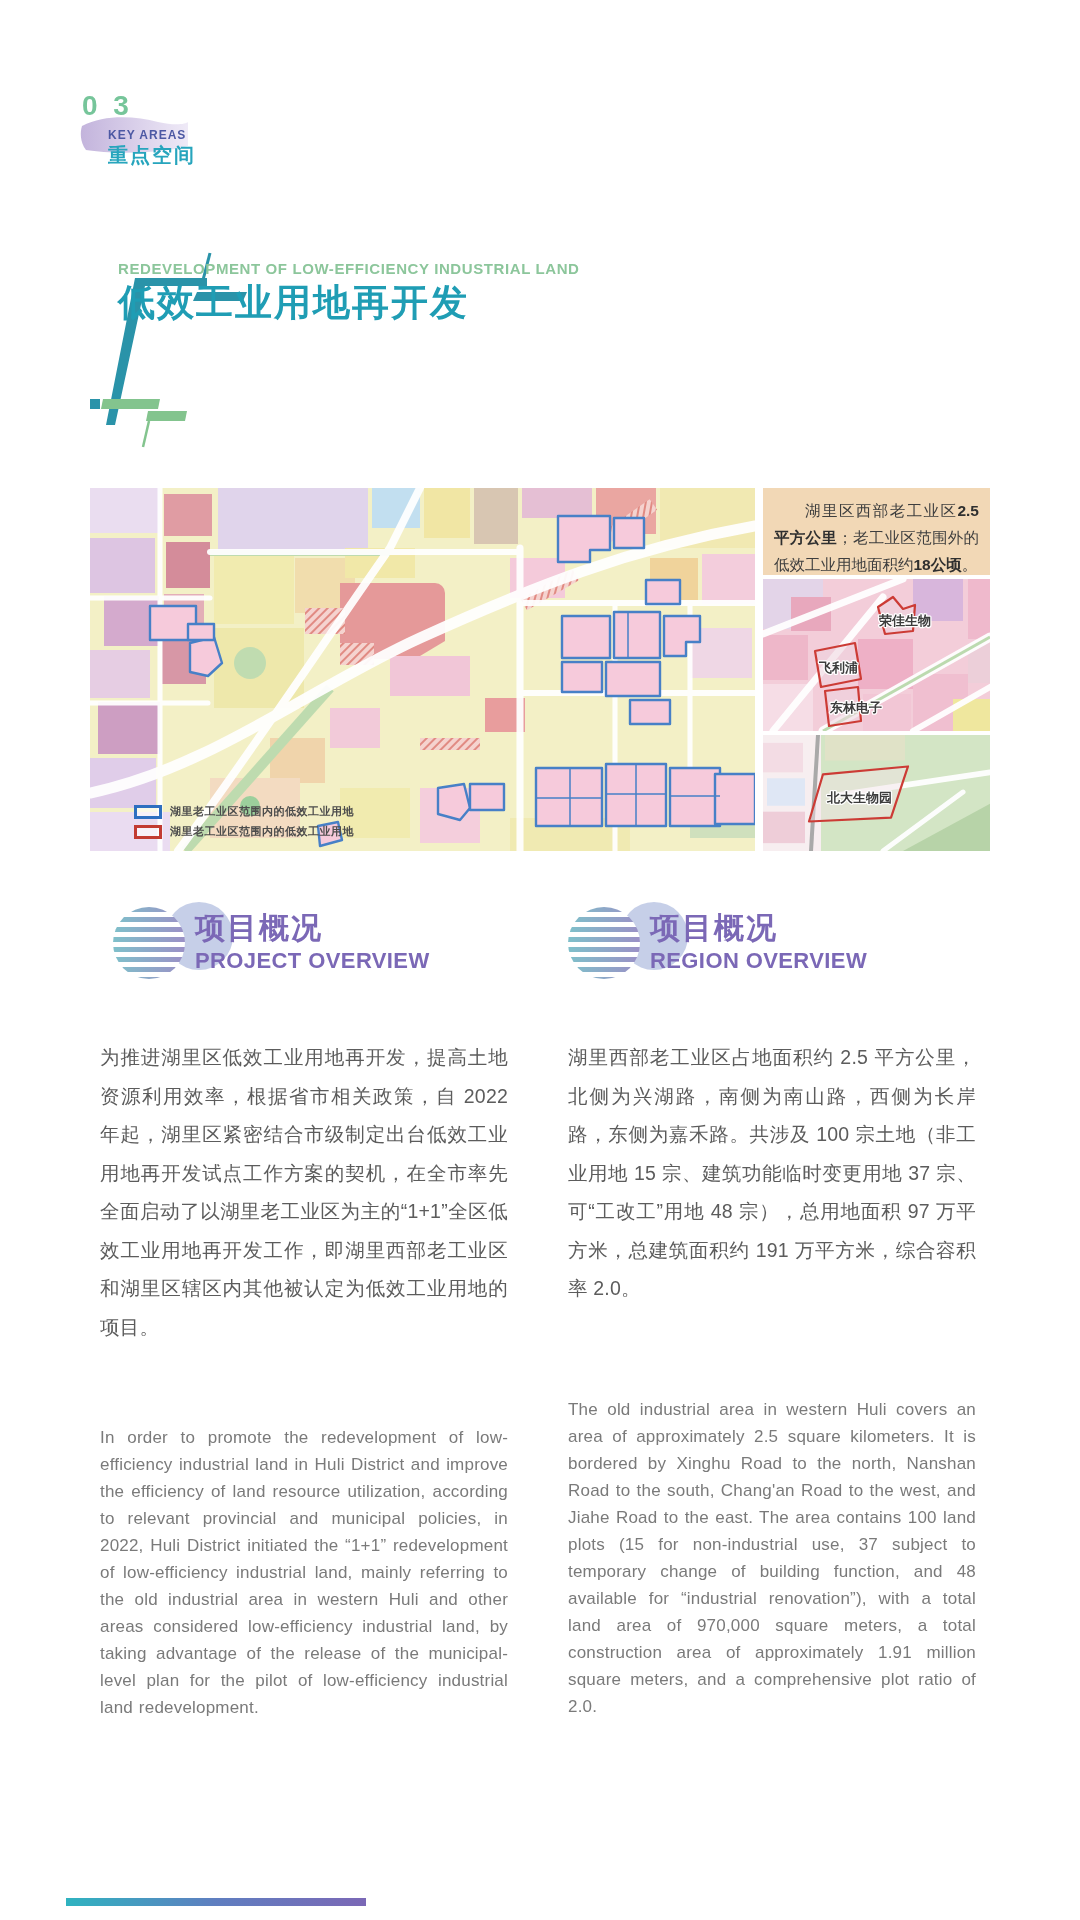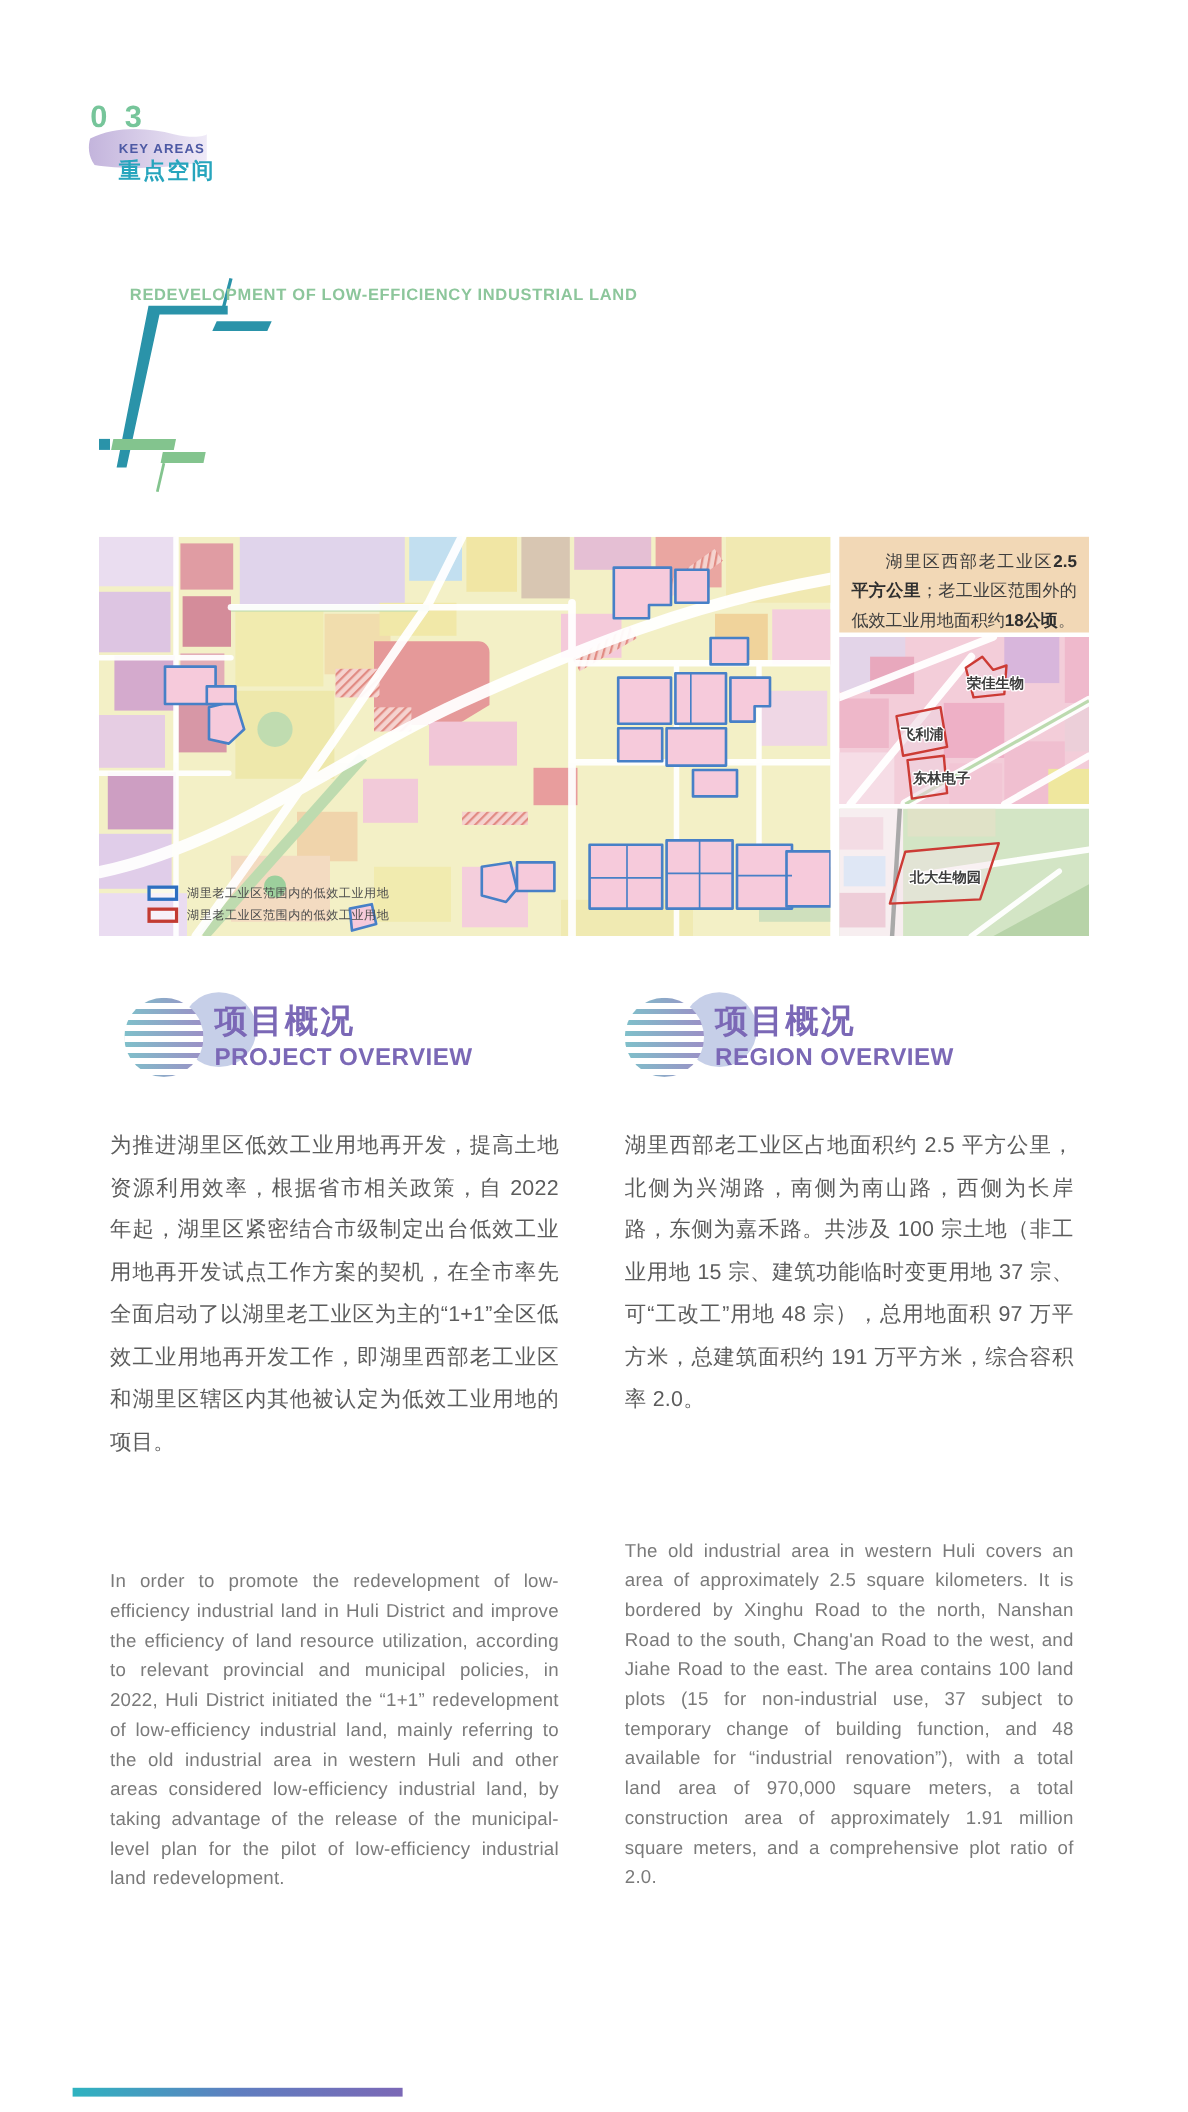--- a/index.html
+++ b/index.html
@@ -25,21 +25,21 @@
                 color:#1f9db4;letter-spacing:2px;}
 
   
   .figure{position:absolute;left:90px;top:488px;width:900px;height:363px;}
   .mainmap{position:absolute;left:0;top:0;width:665px;height:363px;}
   .legend{position:absolute;left:44px;bottom:12px;}
   .lrow{display:flex;align-items:center;gap:8px;margin-top:5px;}
   .sw{width:28px;height:14px;box-sizing:border-box;background:rgba(255,255,255,.6);display:inline-block;}
   .sw-in{border:3px solid #2e6fc0;}
   .sw-out{border:3px solid #c23b32;}
-  .ltext{font-size:11px;color:#4c4c4c;letter-spacing:.5px;font-weight:400;}
+  .ltext{font-size:11px;color:#4c4c4c;letter-spacing:.5px;font-weight:700;}
   .panel{position:absolute;left:673px;top:0;width:227px;height:305px;}
   .callout{position:absolute;left:0;top:0;width:227px;height:87px;background:#f2d8b6;
            box-sizing:border-box;padding:9px 11px;font-size:15.5px;line-height:27px;
            color:#3e3e3e;text-indent:2em;text-align:justify;}
   .callout b{font-weight:800;color:#2f2f2f;}
   .mm{position:absolute;left:0;width:227px;}
   .mm1{top:91px;height:152px;}
   .mm2{top:247px;height:116px;}
   .mm svg,.mainmap svg{display:block;width:100%;height:100%;}
   .map-label{font-size:13px;font-weight:700;fill:#3c3c3c;paint-order:stroke;stroke:#ffffff;
@@ -51,21 +51,21 @@
        background:#bcc7e4;opacity:.85;}
   .sec-head .circle-striped{position:absolute;left:0px;top:5px;width:72px;height:72px;border-radius:50%;
        background:
          repeating-linear-gradient(180deg, rgba(255,255,255,0) 0 5px, #ffffff 5px 10px),
          linear-gradient(90deg,#7fc0ca,#9b90c6);}
   .sec-head .t-zh{position:absolute;left:82px;top:6px;font-size:30px;font-weight:700;color:#7b68b6;letter-spacing:2px;}
   .sec-head .t-en{position:absolute;left:82px;top:46px;font-size:22px;font-weight:700;color:#7b68b6;letter-spacing:.4px;}
 
   
   .cn-body{position:absolute;width:408px;font-size:19.5px;line-height:38.5px;color:#5c5c5c;
-           text-align:justify;letter-spacing:.2px;}
+           text-align:justify;letter-spacing:.2px;margin-top:16px;}
   .en-body{position:absolute;width:408px;font-size:17px;line-height:27px;color:#7a7a7a;
            text-align:justify;letter-spacing:.2px;word-spacing:1px;}
   .cn-left{left:100px;top:1022px;}
   .cn-right{left:568px;top:1022px;}
   .en-left{left:100px;top:1424px;}
   .en-right{left:568px;top:1396px;}
 
   
   .footer-bar{position:absolute;left:66px;top:1898px;width:300px;height:8px;
               background:linear-gradient(90deg,#2fb3c0,#5f7ec0,#7b68b6);}
@@ -94,20 +94,21 @@
     <svg class="decor" viewBox="0 0 260 215">
       <polygon points="60,38 132,38 132,46 70,46 40,185 31,185" fill="#2a93a9"></polygon>
       <line x1="135" y1="13" x2="127" y2="44" stroke="#2a93a9" stroke-width="3"></line>
       <polygon points="122,52 172,52 168,61 118,61" fill="#2a93a9"></polygon>
       <rect x="15" y="159" width="10" height="10" fill="#2a93a9"></rect>
       <polygon points="28,159 85,159 83,169 26,169" fill="#83c48e"></polygon>
       <polygon points="73,171 112,171 110,181 71,181" fill="#83c48e"></polygon>
       <line x1="74" y1="181" x2="68" y2="207" stroke="#83c48e" stroke-width="2.5"></line>
     </svg>
     <div class="b-en">REDEVELOPMENT OF LOW-EFFICIENCY INDUSTRIAL LAND</div>
+    <div class="b-zh">低效工业用地再开发</div>
   </div>
 
   <div class="figure">
 
     <div class="mainmap">
       <svg viewBox="0 0 665 363" preserveAspectRatio="none">
         <defs>
           <pattern id="hatch" patternUnits="userSpaceOnUse" width="6" height="6" patternTransform="rotate(45)">
             <rect width="6" height="6" fill="#f4cdc9"></rect>
             <line x1="1" y1="0" x2="1" y2="6" stroke="#dd7b72" stroke-width="2"></line>

